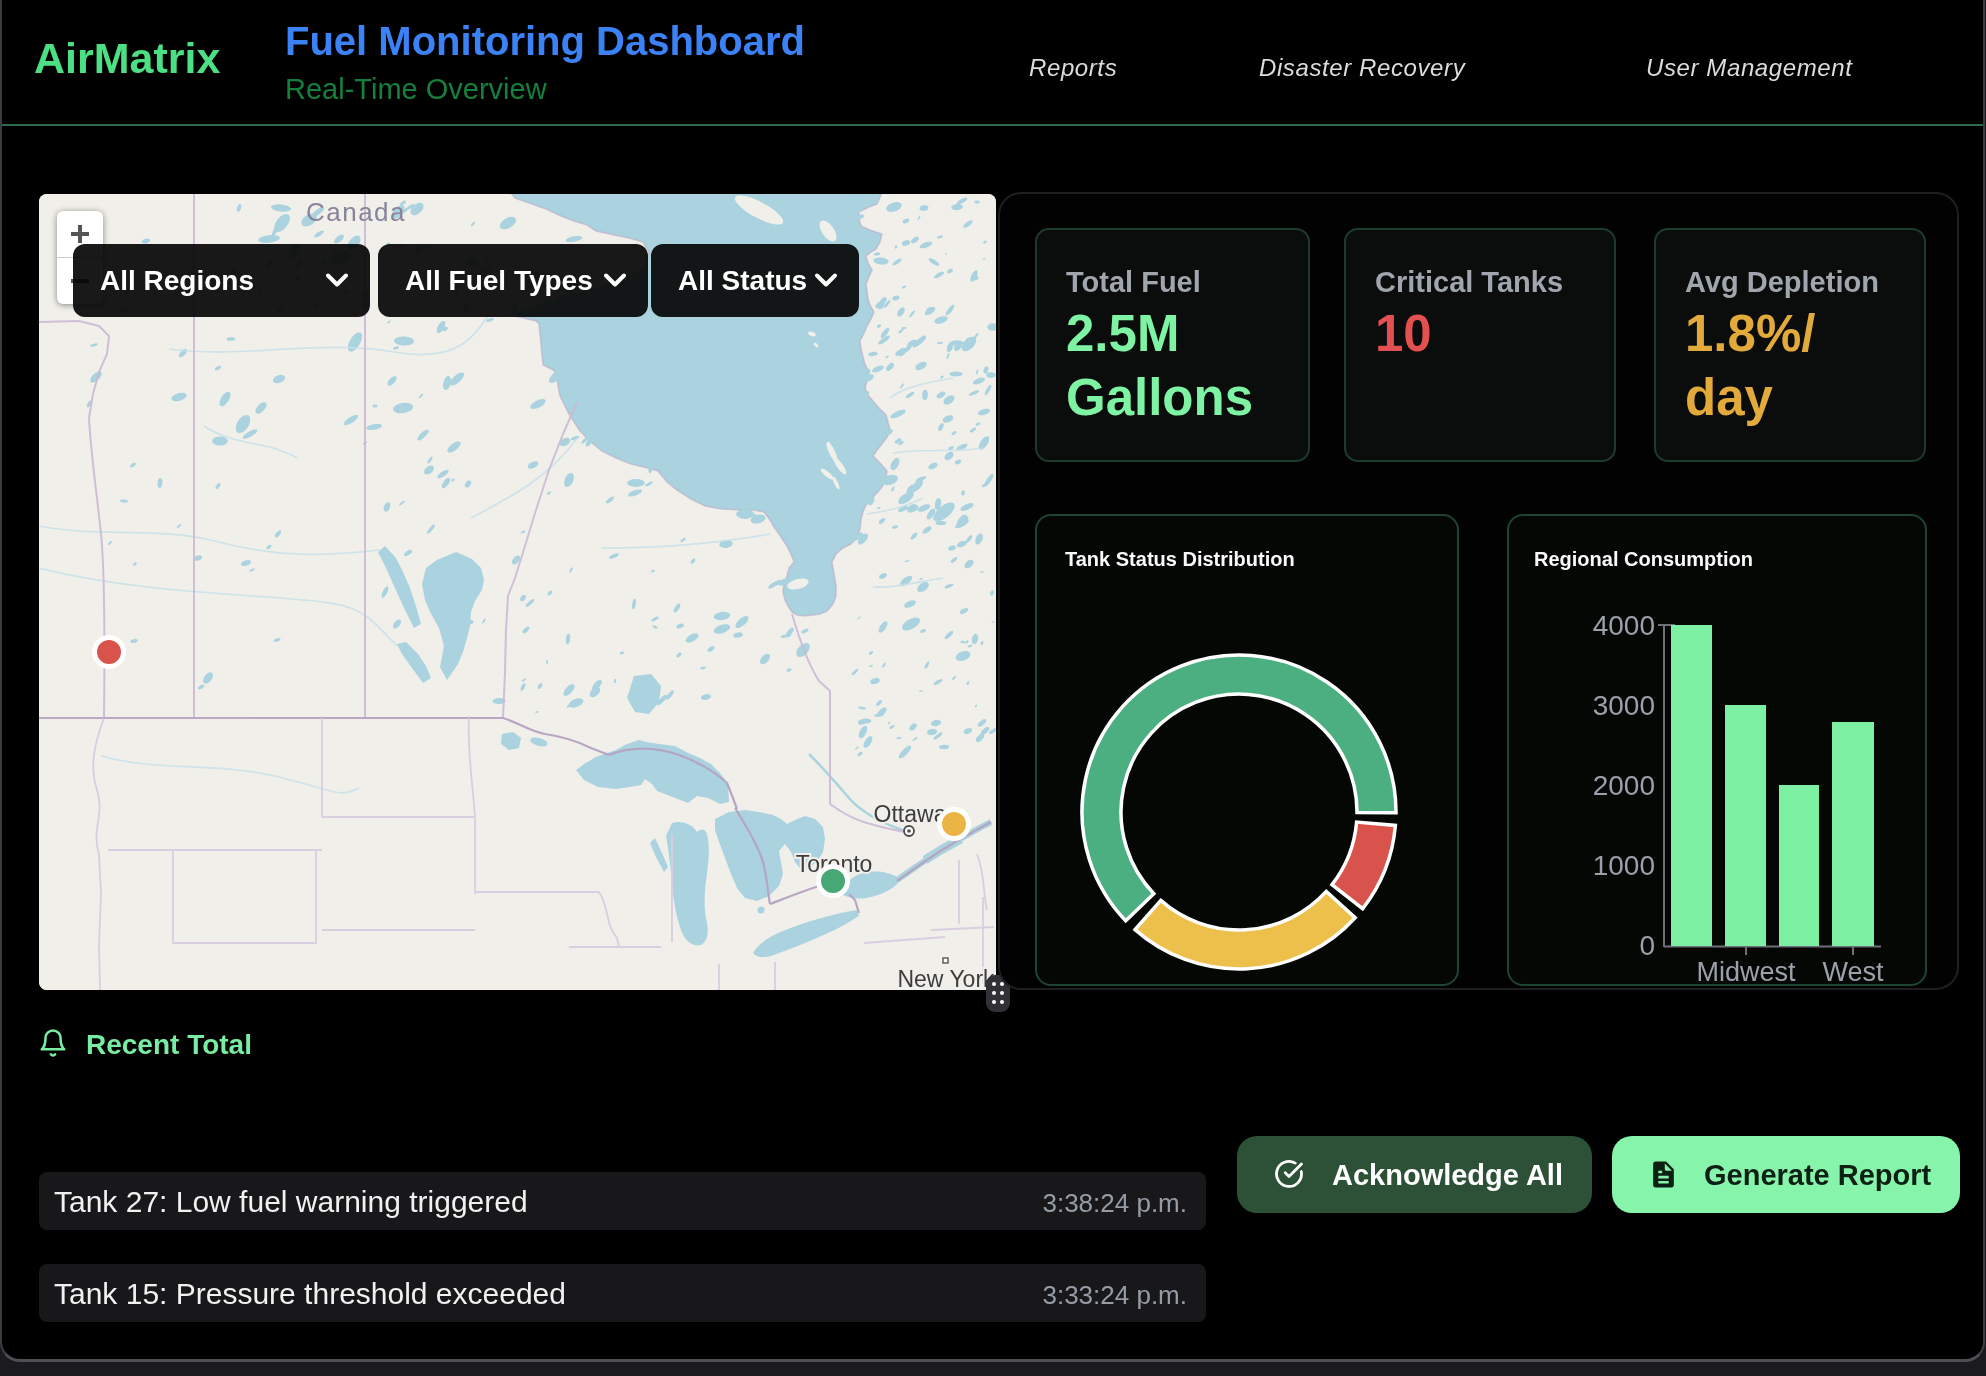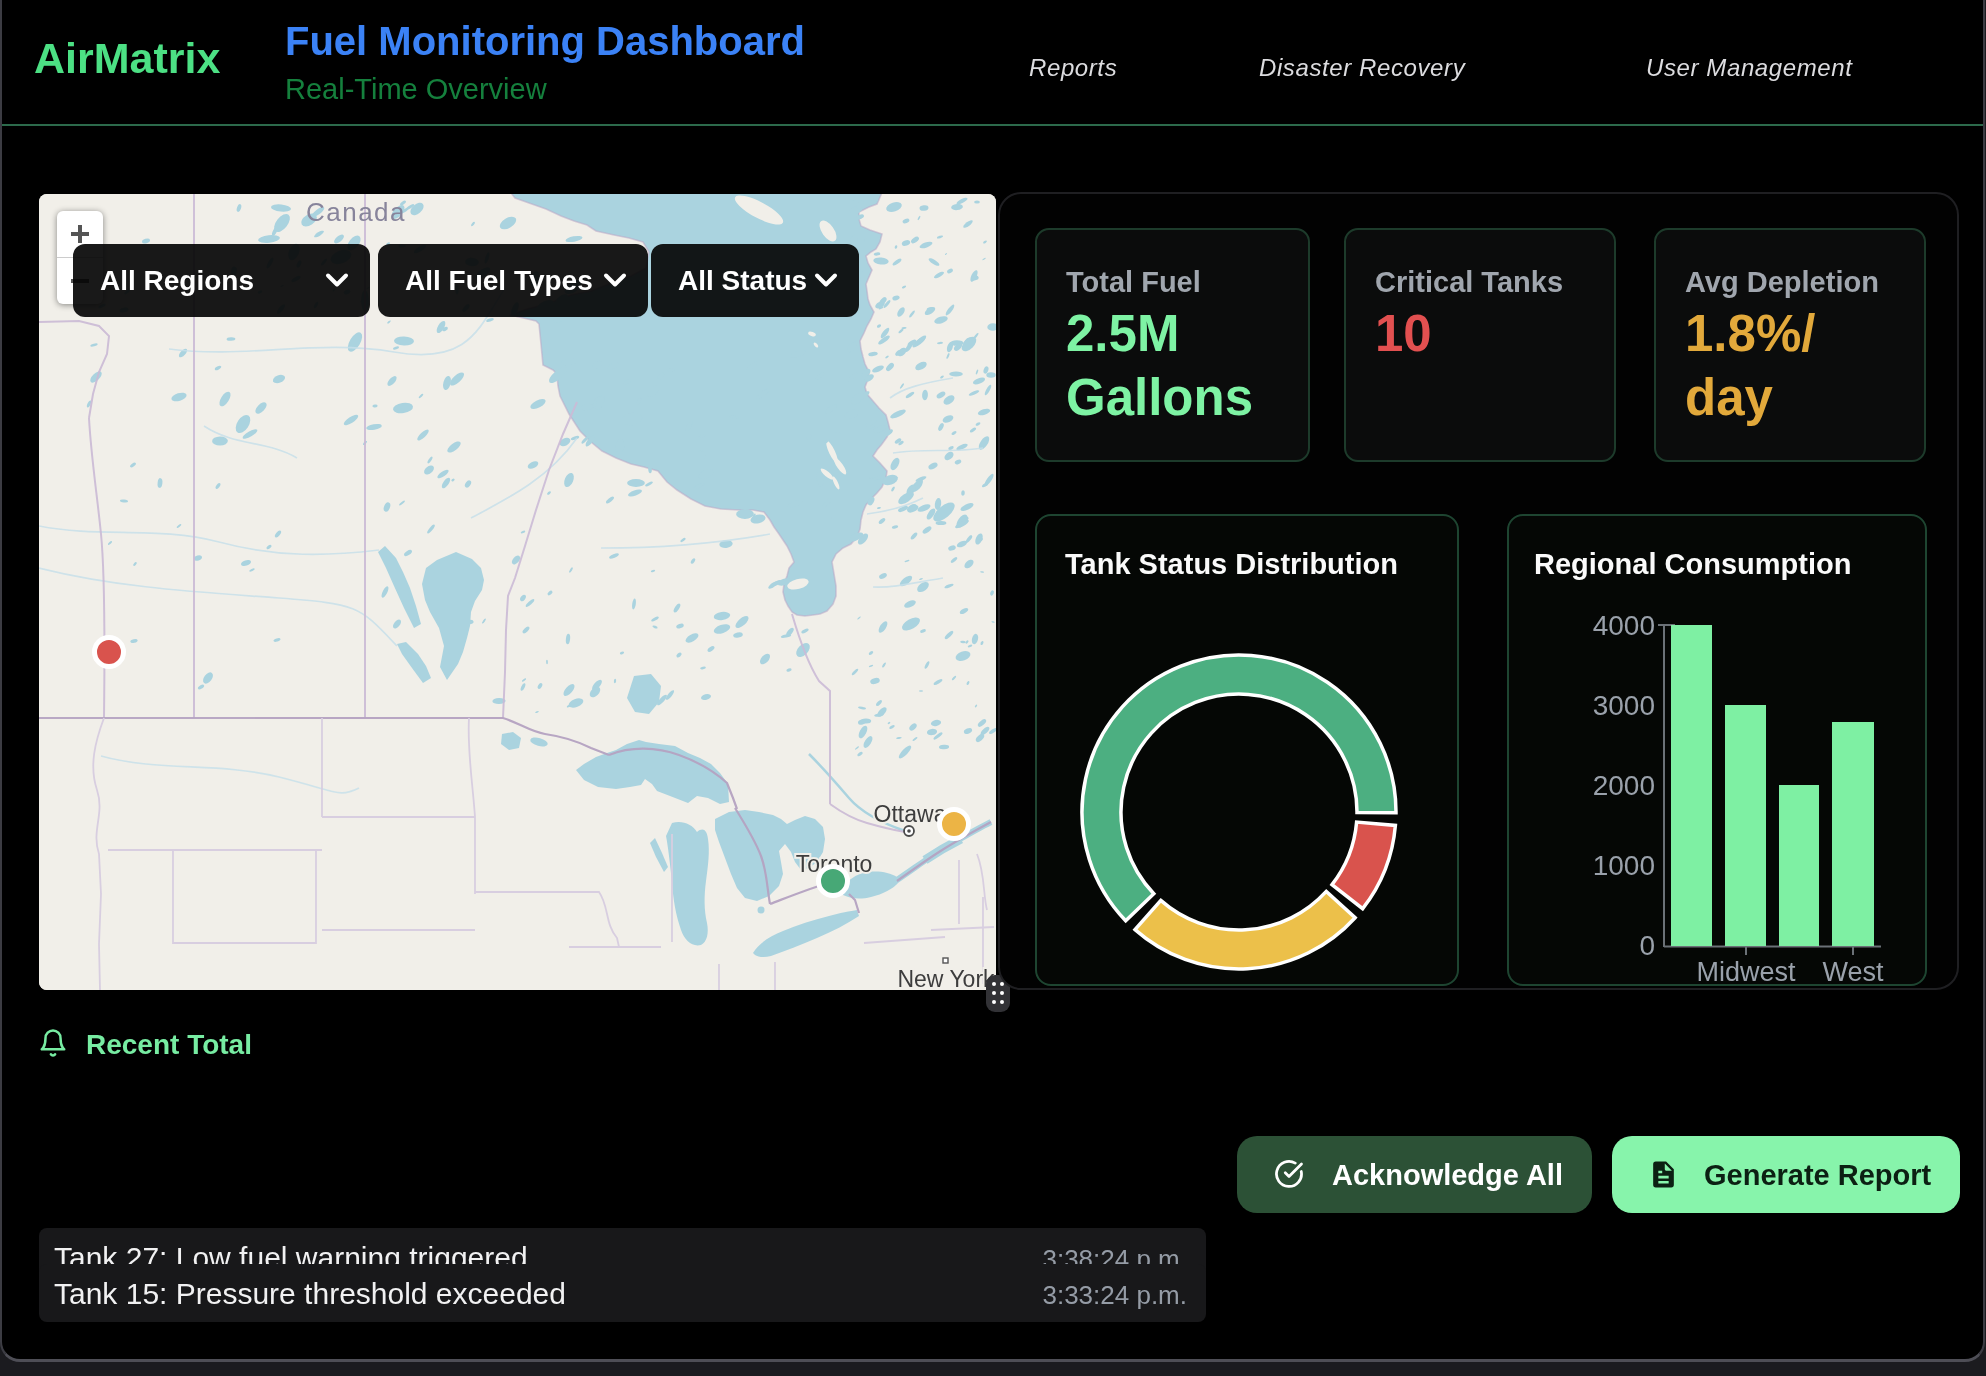--- a/index.html
+++ b/index.html
@@ -24,21 +24,21 @@
   
   #grip { position:absolute; left:984px; top:975px; width:24px; height:37px; background:#323236; border-radius:9px; }
   #grip .d { position:absolute; width:4px; height:4px; border-radius:2px; background:#fff; }
   
   #rp { position:absolute; left:996px; top:192px; width:961px; height:798px; border:2px solid #1f1f22;
         border-radius:23px; background:#020202; overflow:hidden; }
   .stat { position:absolute; top:34px; height:234px; background:#0b0c0c; border:2px solid #1d3b2b; border-radius:14px; padding:36px 0 0 29px; }
   .stat .t { font-size:29px; font-weight:600; color:#a0a6ae; margin-bottom:3px; }
   .stat .v { font-size:51px; font-weight:bold; line-height:64px; letter-spacing:0px; }
   .chartcard { position:absolute; top:320px; height:472px; background:#050705; border:2px solid #1e4531; border-radius:16px; }
-  .chartcard .t { position:absolute; left:28px; top:32px; font-size:29px; font-weight:bold; color:#fafafa; }
+  .chartcard .t { position:absolute; left:28px; top:32px; font-size:20px; font-weight:bold; color:#fafafa; }
   
   #alerthdr { position:absolute; left:84px; top:1029px; font-size:28px; font-weight:bold; color:#77eca2; }
   .arow { position:absolute; left:37px; width:1167px; height:58px; background:#18181a; border-radius:8px; }
   .arow .m { position:absolute; left:15px; top:13px; font-size:30px; color:#f1f1f2; }
   .arow .tm { position:absolute; right:19px; top:16px; font-size:26px; color:#959ca6; }
   .btn { position:absolute; top:1136px; height:77px; border-radius:20px; font-weight:bold; font-size:29px;padding-left:8px; }
 </style>
 </head>
 <body>
 <div id="frame">
@@ -665,21 +665,21 @@
       </svg>
     </div>
   </div>
 
   <svg width="30" height="34" viewBox="0 0 24 24" style="position:absolute;left:36px;top:1026px;" fill="none" stroke="#77eca2" stroke-width="2" stroke-linecap="round" stroke-linejoin="round">
     <path d="M18 8A6 6 0 0 0 6 8c0 7-3 9-3 9h18s-3-2-3-9"></path>
       <path d="M13.7 21a2 2 0 0 1-3.4 0"></path>
   </svg>
   <div id="alerthdr">Recent Total</div>
 
-  <div class="arow" style="top:1228px;padding-left:8px;">
+  <div class="arow" style="top:1172px;padding-left:8px;">
       <span class="m">Tank 27: Low fuel warning triggered</span>
       <span class="tm">3:38:24 p.m.</span>
     </div>
   <div class="arow" style="top:1264px;">
       <span class="m">Tank 15: Pressure threshold exceeded</span>
       <span class="tm">3:33:24 p.m.</span>
     </div>
 
   <div class="btn" style="left:1235px; width:355px; background:#2c5136; color:#fff;">
     <svg width="30" height="30" viewBox="0 0 24 24" style="position:absolute;left:37px;top:23px;" fill="none" stroke="#fff" stroke-width="2.2" stroke-linecap="round" stroke-linejoin="round">

